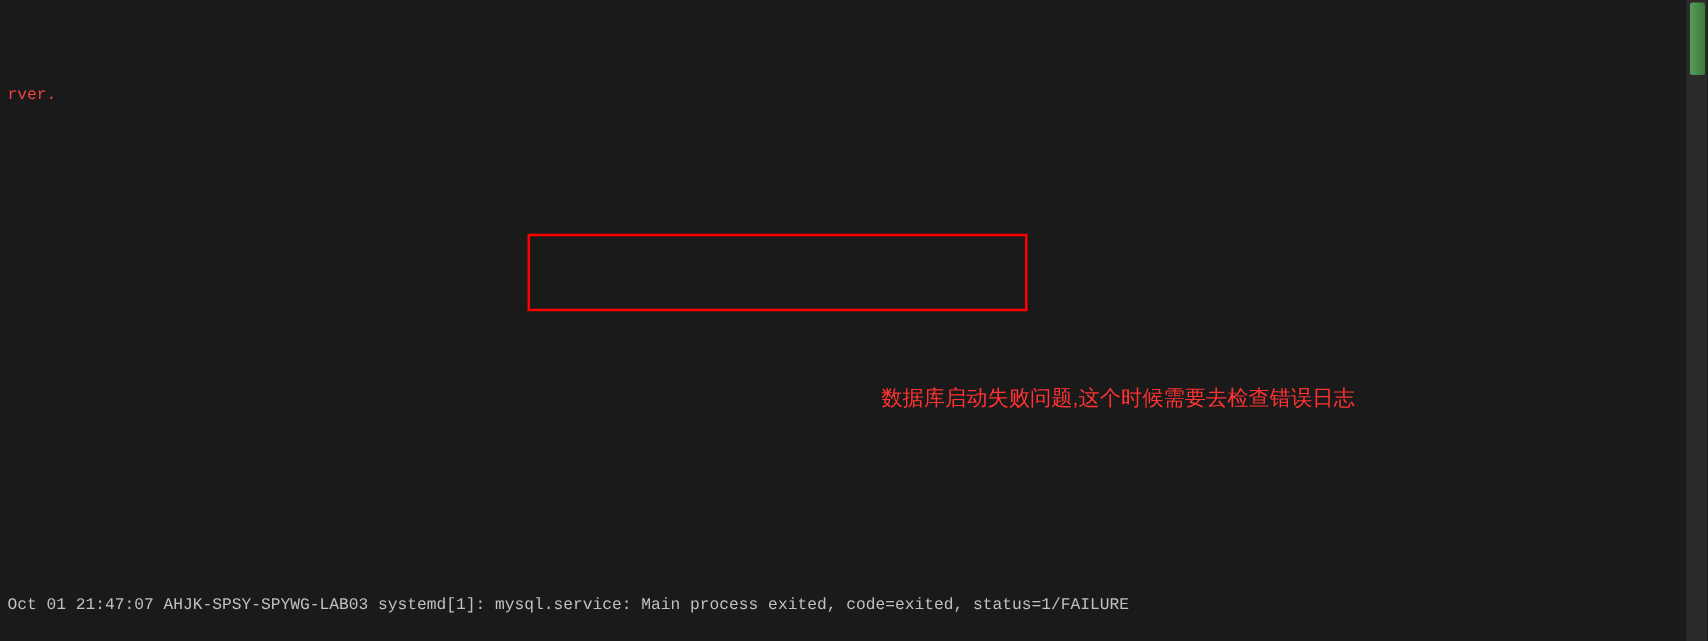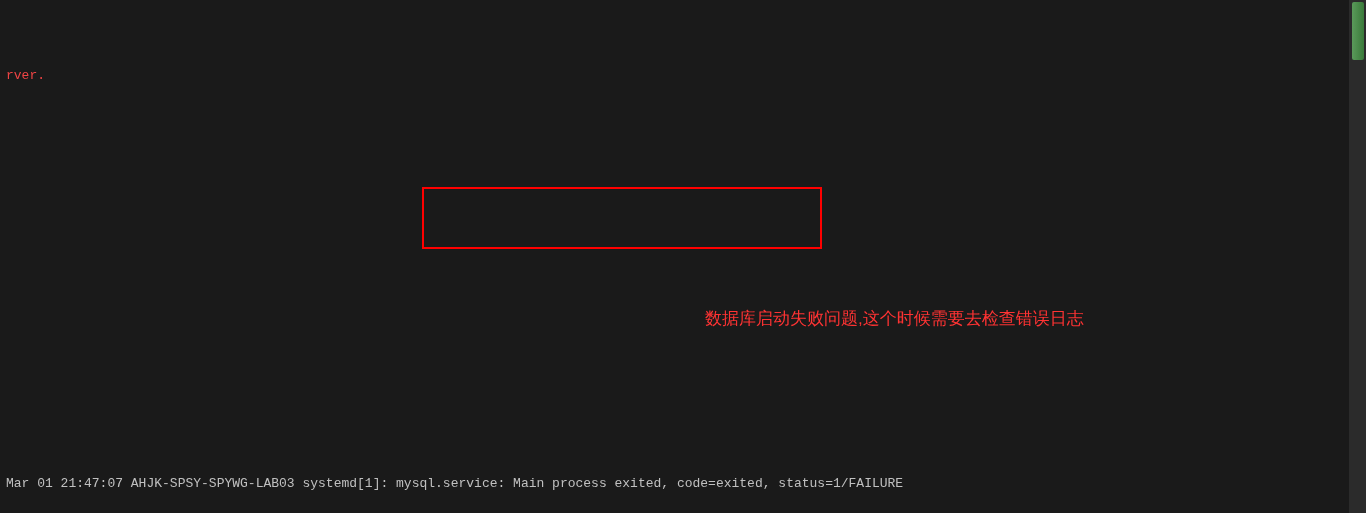--- a/index.html
+++ b/index.html
@@ -63,21 +63,21 @@
 
 <div class="terminal">
   <span class="line red-text">rver.</span>
   <span class="line"> </span>
   <span class="line"> </span>
   <span class="line"> </span>
   <span class="line"> </span>
   <span class="line"> </span>
   <span class="line"> </span>
   <span class="line"> </span>
-  <span class="line">Mar 01 21:47:07 AHJK-SPSY-SPYWG-LAB03 systemd[1]: mysql.service: Main process exited, code=exited, status=1/FAILURE</span>
+  <span class="line">Oct 01 21:47:07 AHJK-SPSY-SPYWG-LAB03 systemd[1]: mysql.service: Main process exited, code=exited, status=1/FAILURE</span>
   
   
   
   
   
   
   
   
   
   

